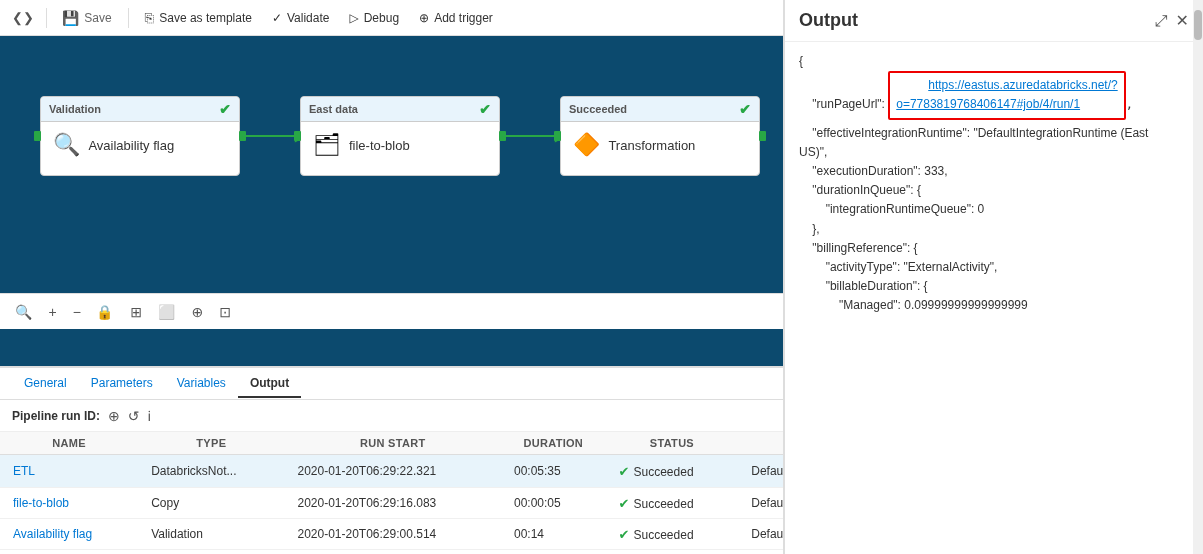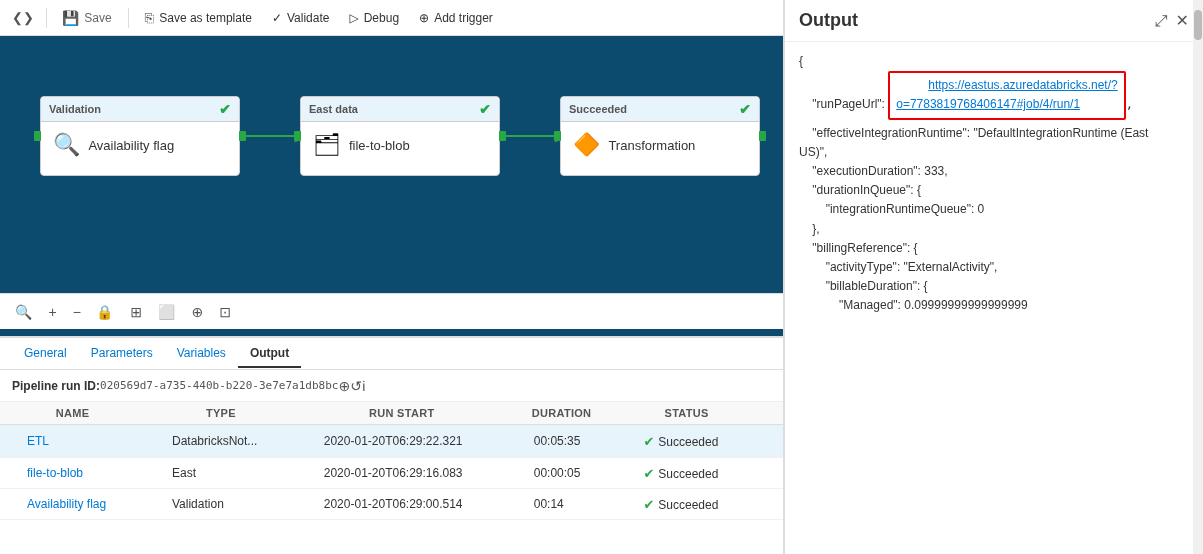--- a/index.html
+++ b/index.html
@@ -59,51 +59,51 @@
       display: flex; align-items: center; padding: 0 10px; gap: 6px;
       border-top: 1px solid #ddd; background: #fff;
     }
     .canvas-tool-btn {
       background: none; border: none; cursor: pointer; font-size: 14px; color: #555;
       padding: 3px 5px; border-radius: 2px;
     }
 
     
     .bottom-panel {
-      position: absolute; bottom: 0; left: 0; right: 0; height: 218px;
+      position: absolute; bottom: 0; left: 0; right: 0; height: 188px;
       background: #fff; border-top: 2px solid #ddd;
     }
     .bottom-tabs {
       display: flex; align-items: center; border-bottom: 1px solid #ddd;
       padding: 0 12px; height: 32px;
     }
     .bottom-tab {
       padding: 6px 12px; cursor: pointer; font-size: 12px; color: #0078d4;
       border-bottom: 2px solid transparent; margin-bottom: -1px;
     }
     .bottom-tab.active { color: #333; font-weight: 600; border-bottom: 2px solid #333; }
     .pipeline-run-bar {
-      display: flex; align-items: center; padding: 6px 12px;
+      display: flex; align-items: center; gap: 8px; padding: 6px 12px;
       border-bottom: 1px solid #eee; font-size: 12px;
     }
     .pipeline-run-label { font-weight: 600; color: #333; }
     .pipeline-run-id { color: #555; font-family: monospace; font-size: 11px; }
     .run-icon-btn {
       background: none; border: none; cursor: pointer; font-size: 14px; color: #555;
     }
 
     
     .run-table { width: 100%; border-collapse: collapse; }
     .run-table th {
       background: #f8f8f8; text-align: center; padding: 5px 10px;
       font-size: 11px; font-weight: 700; color: #555; border-bottom: 1px solid #ddd;
       text-transform: uppercase; letter-spacing: 0.3px;
     }
     .run-table td {
-      padding: 6px 27px; font-size: 12px; border-bottom: 1px solid #f0f0f0; color: #333;
+      padding: 6px 13px; font-size: 12px; border-bottom: 1px solid #f0f0f0; color: #333;
     }
     .run-table tr.active-row { background: #e8f4fb; }
     .success-badge { color: #28a745; font-size: 13px; margin-right: 4px; }
     .action-btn {
       background: none; border: 1px solid #ddd; padding: 2px 6px;
       cursor: pointer; border-radius: 2px; font-size: 11px; margin-left: 2px;
     }
     .action-btn.active-btn { border: 2px solid #0078d4; }
 
     
@@ -257,21 +257,20 @@
         <div class="bottom-tab">
           <span>Variables</span>
         </div>
         <div class="bottom-tab active">
           <span>Output</span>
         </div>
       </div>
 
       <div class="pipeline-run-bar">
         <span class="pipeline-run-label">Pipeline run ID:</span>
-        <span class="pipeline-run-id">020569d7-a735-440b-b220-3e7e7a1db8bc</span>
         <button class="run-icon-btn">⊕</button>
         <button class="run-icon-btn">↺</button>
         <button class="run-icon-btn">ℹ</button>
       </div>
 
       <div style="overflow-x:auto;">
         <table class="run-table">
           <thead>
             <tr>
               <th>NAME</th>
@@ -292,21 +291,21 @@
     <td><span class="success-badge">✔</span>Succeeded</td>
     <td>DefaultIntegrationRuntime (East US)</td>
     <td style="white-space:nowrap;">
       <button class="action-btn">→|</button>
       <button class="action-btn active-btn">|→</button>
       <button class="action-btn">∞</button>
     </td>
   </tr>
               <tr>
     <td style="color:#0078d4; cursor:pointer;">file-to-blob</td>
-    <td>East</td>
+    <td>Copy</td>
     <td>2020-01-20T06:29:16.083</td>
     <td>00:00:05</td>
     <td><span class="success-badge">✔</span>Succeeded</td>
     <td>DefaultIntegrationRuntime (Central US)</td>
     <td style="white-space:nowrap;">
       <button class="action-btn">→|</button>
       <button class="action-btn">|→</button>
       <button class="action-btn">∞</button>
     </td>
   </tr>

